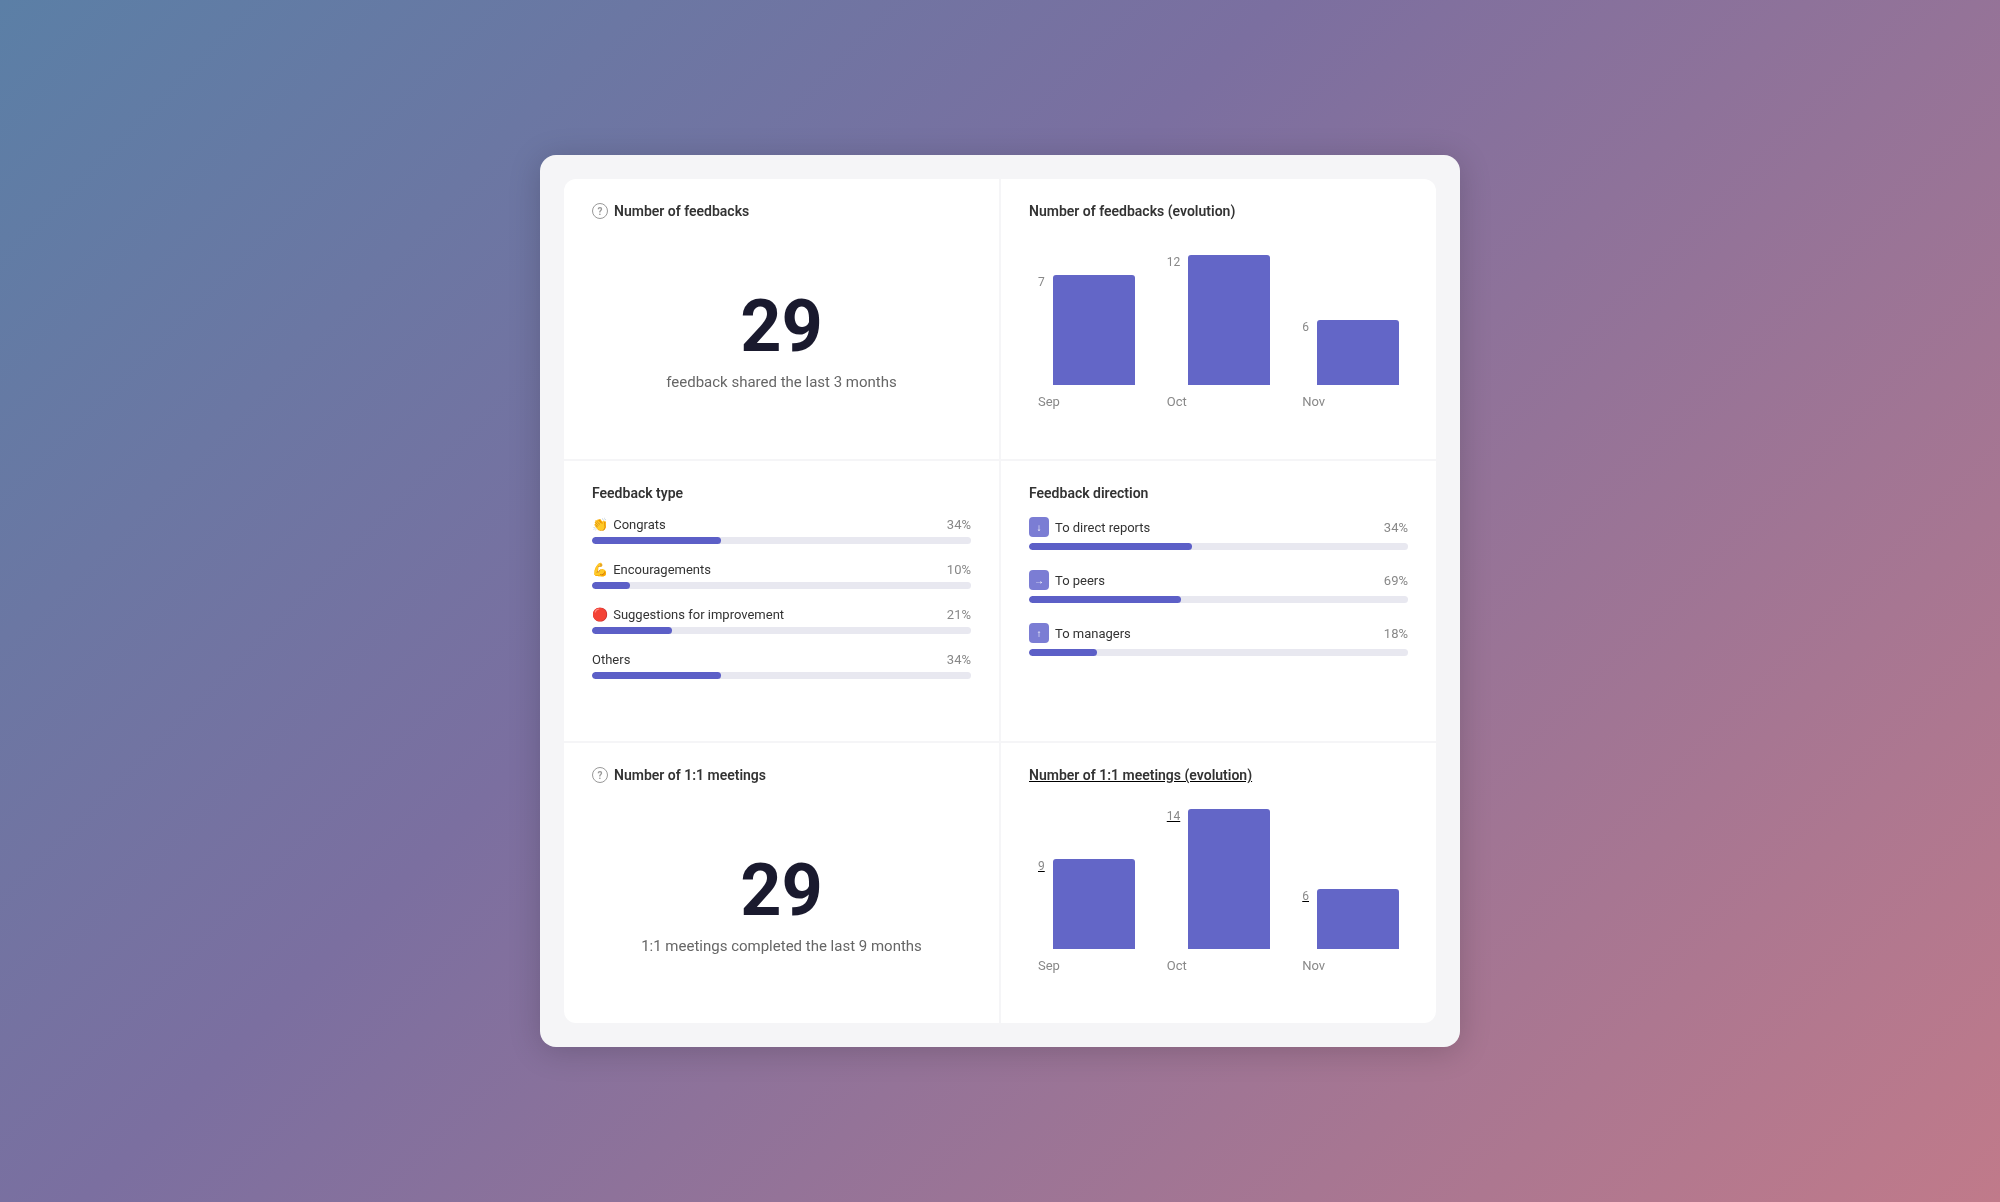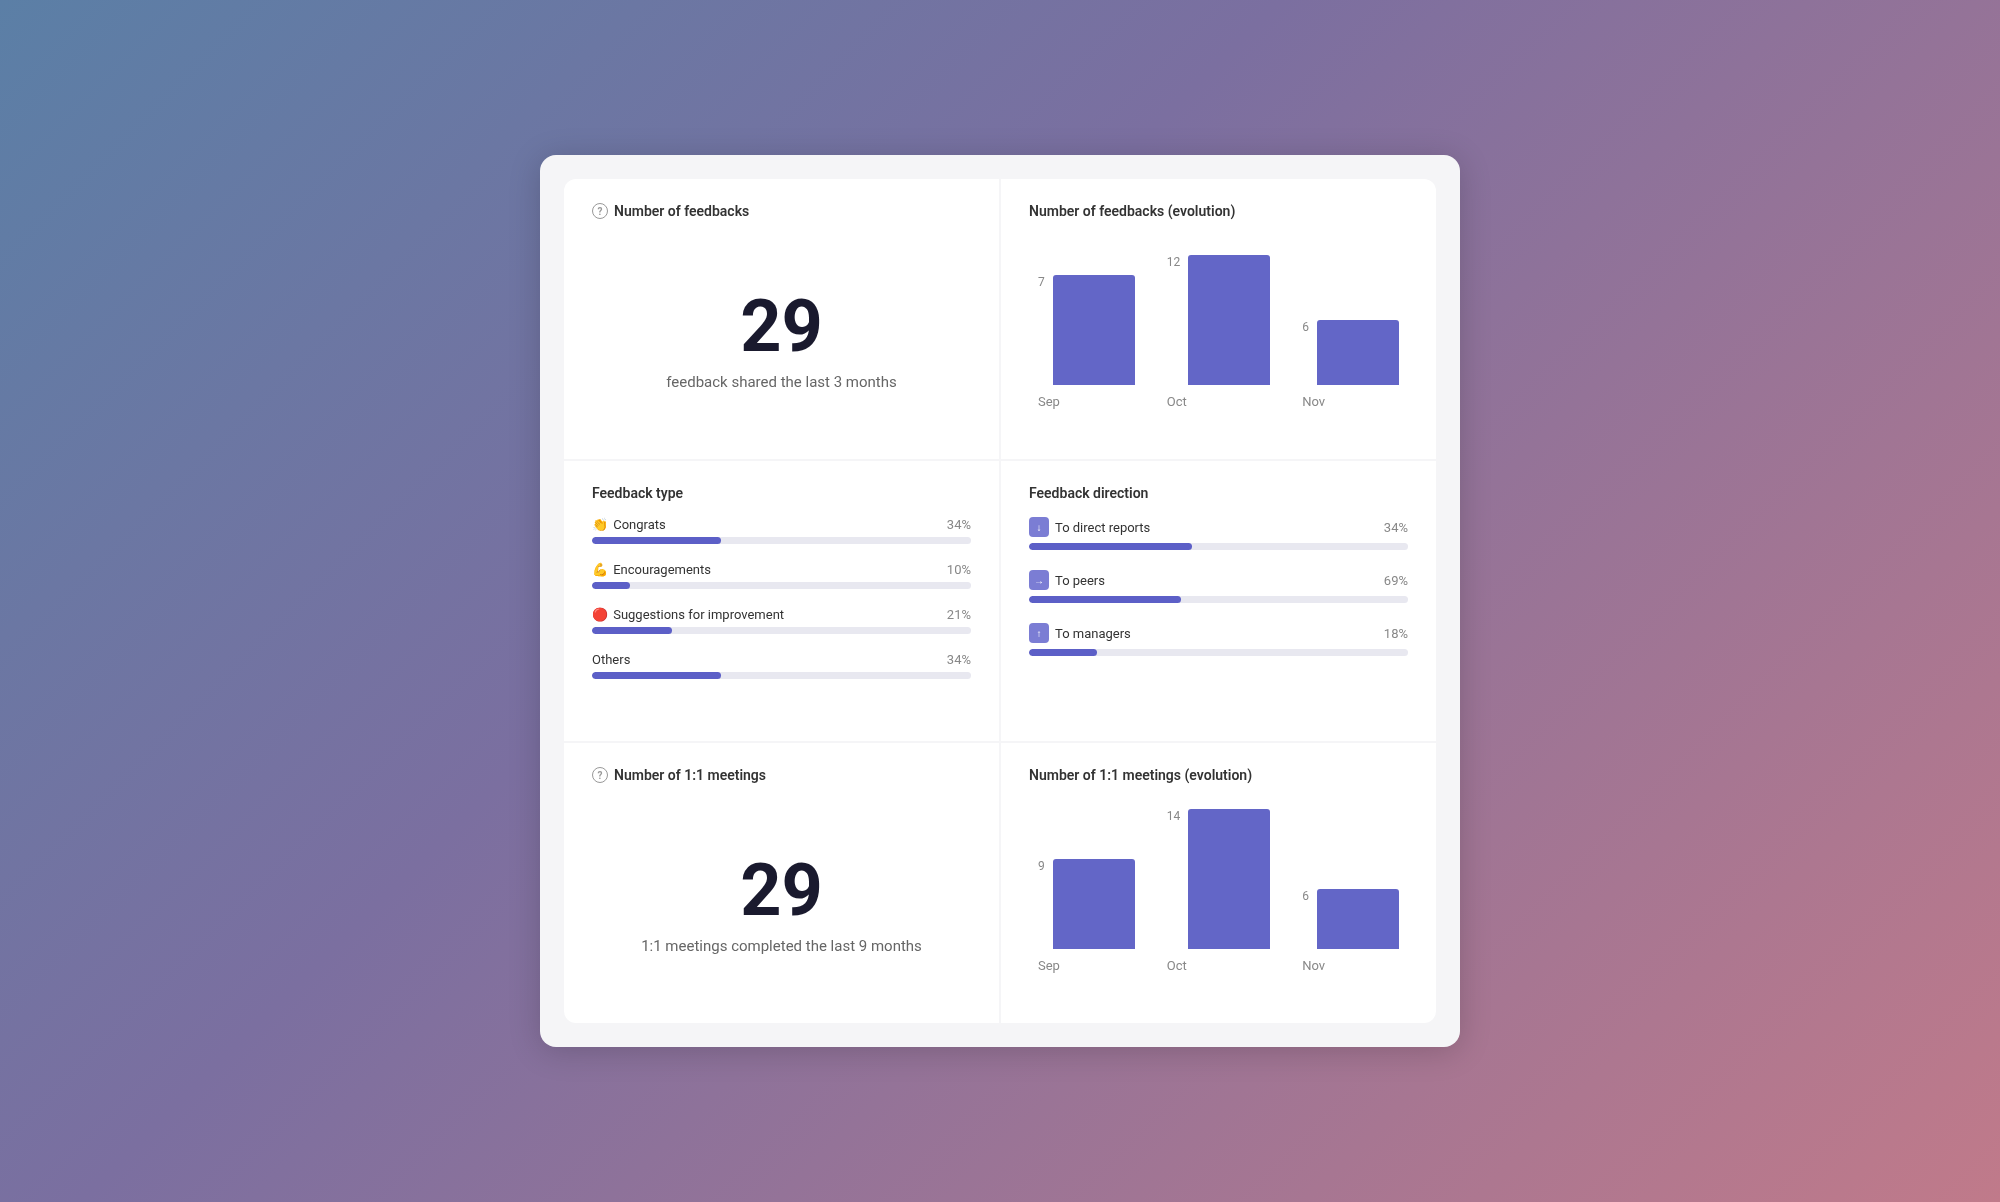--- a/index.html
+++ b/index.html
@@ -30,21 +30,21 @@
       background: #ffffff;
       padding: 24px 28px;
       min-height: 280px;
     }
 
     .card:nth-child(1) { border-radius: 12px 0 0 0; }
     .card:nth-child(2) { border-radius: 0 12px 0 0; }
     .card:nth-child(3) { border-radius: 0; }
     .card:nth-child(4) { border-radius: 0; text-align: center; }
     .card:nth-child(5) { border-radius: 0 0 0 12px; }
-    .card:nth-child(6) { border-radius: 0 0 12px 0; }
+    .card:nth-child(6) { border-radius: 0 0 12px 0; text-decoration: underline; }
 
     .card-title {
       font-size: 14px;
       font-weight: 600;
       color: #333;
       margin-bottom: 16px;
       display: flex;
       align-items: center;
       gap: 6px;
     }

